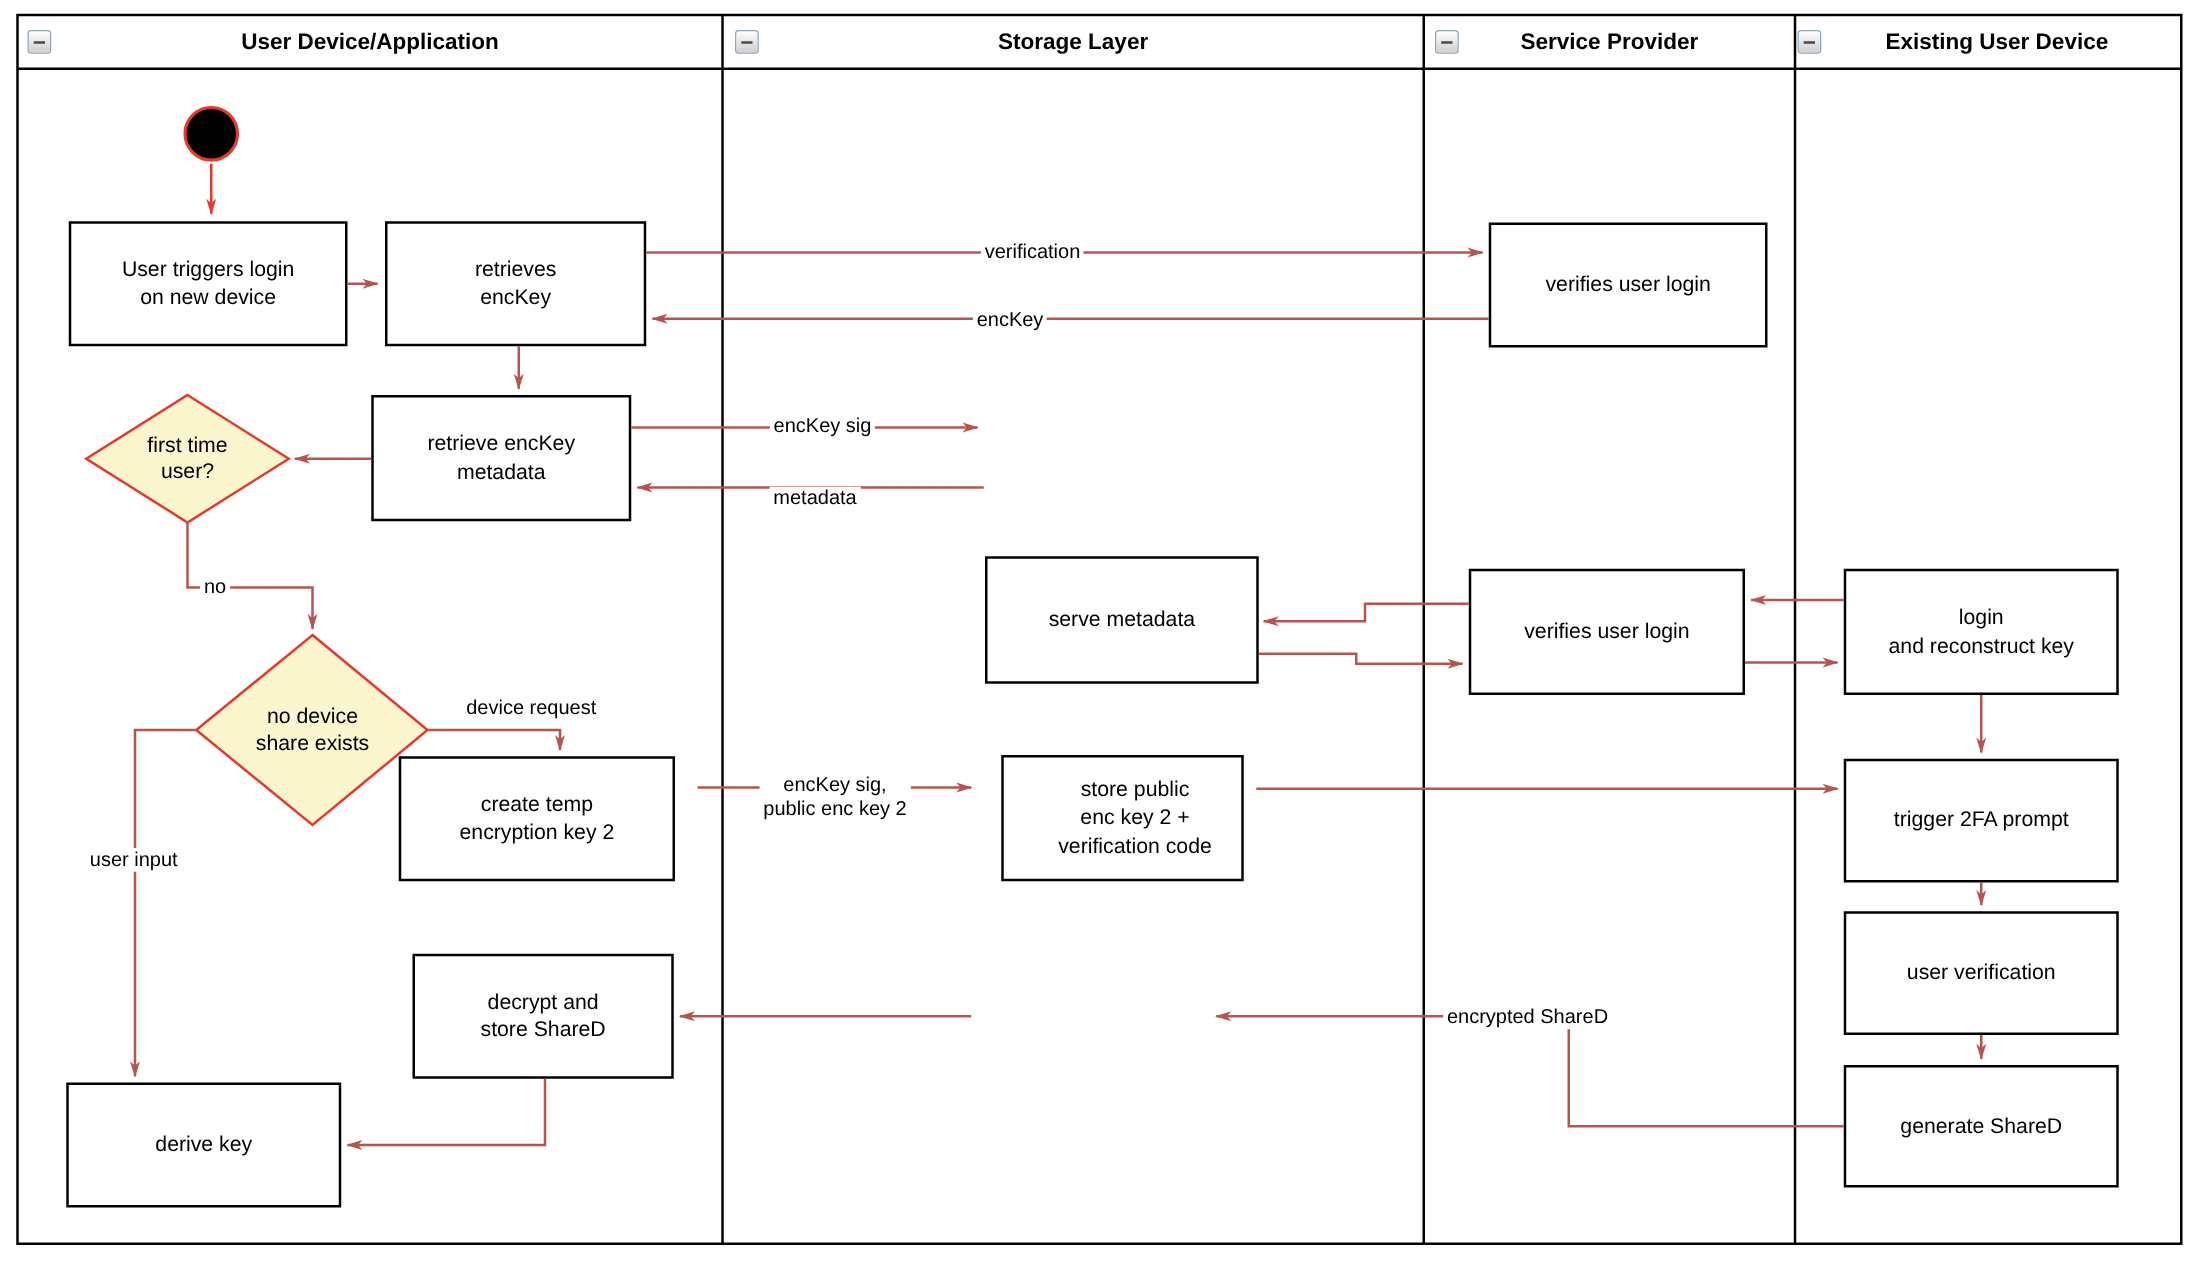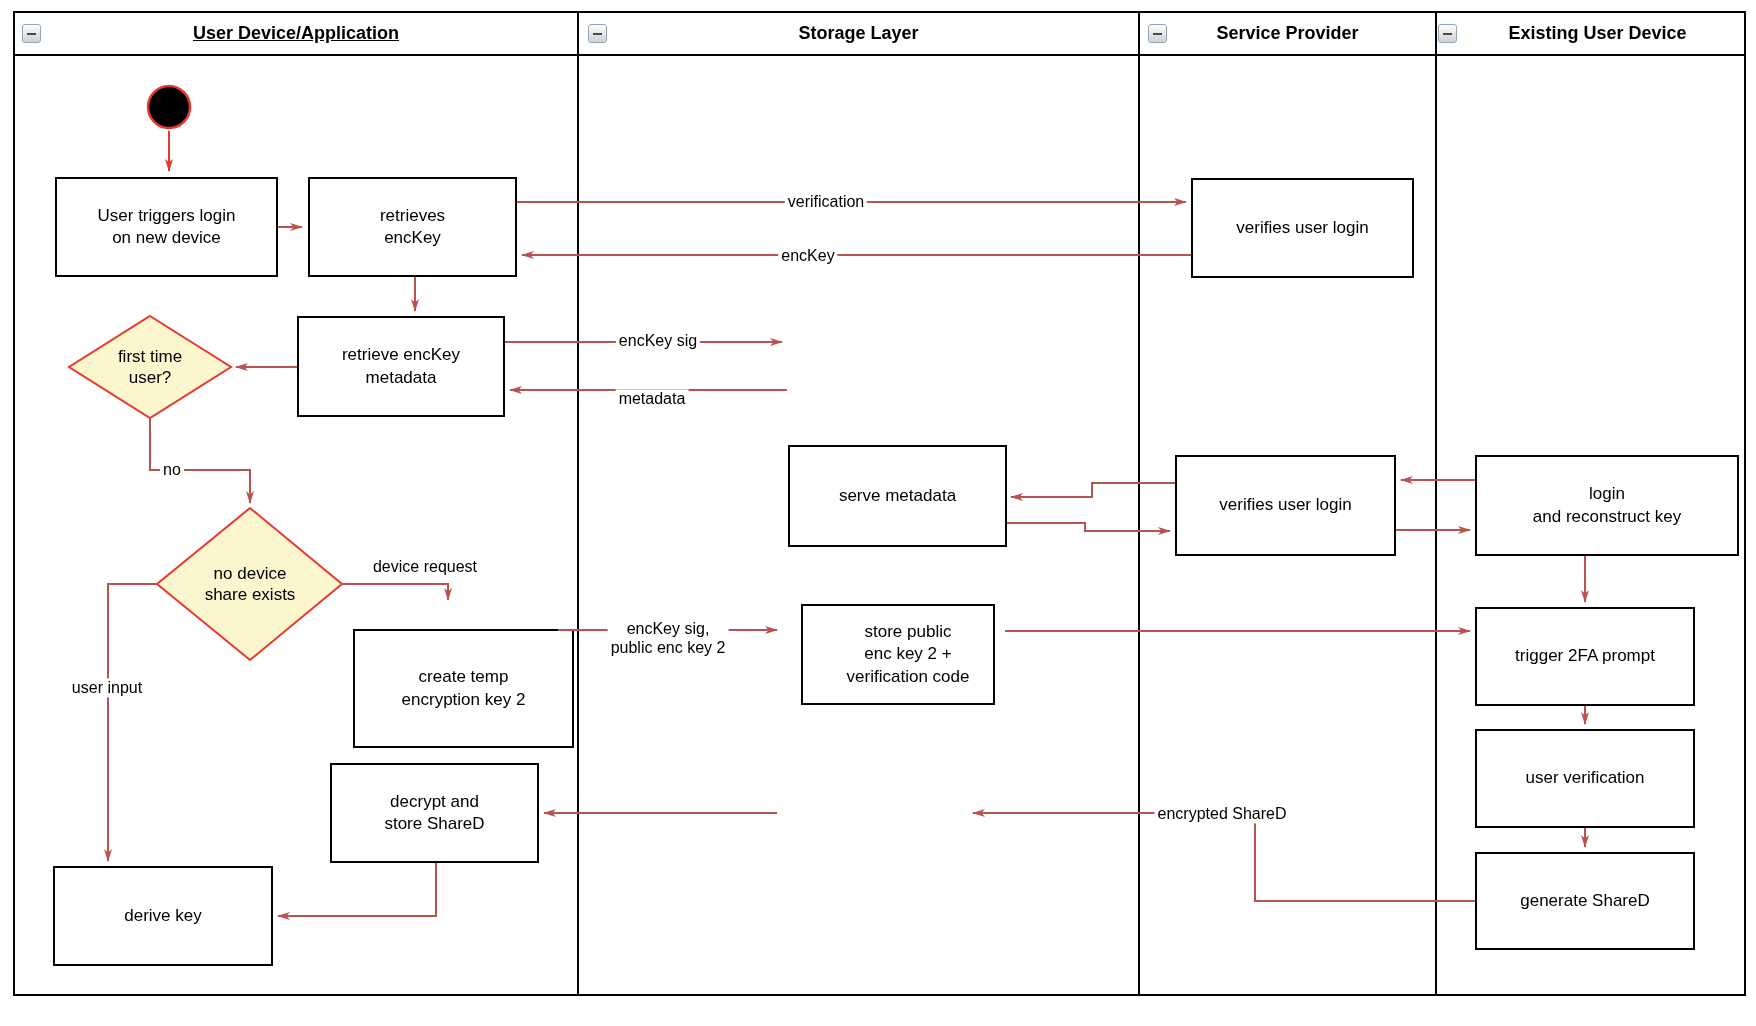--- a/index.html
+++ b/index.html
@@ -90,21 +90,21 @@
       <line class="edge" x1="1396" y1="530" x2="1470" y2="530" marker-end="url(#ah)"></line>
       <line class="edge" x1="1585" y1="556" x2="1585" y2="602" marker-end="url(#ah)"></line>
       <line class="edge" x1="1585" y1="706" x2="1585" y2="724" marker-end="url(#ah)"></line>
       <line class="edge" x1="1585" y1="828" x2="1585" y2="847" marker-end="url(#ah)"></line>
       <polyline class="edge" points="1475,901 1255,901 1255,813 973,813" marker-end="url(#ah)"></polyline>
       <line class="edge" x1="777" y1="813" x2="544" y2="813" marker-end="url(#ah)"></line>
       <polyline class="edge" points="436,863 436,916 278,916" marker-end="url(#ah)"></polyline>
     </g>
   </svg>
 
-  <div class="lane-header" style="left:14px;width:564px;text-decoration:underline;">
+  <div class="lane-header" style="left:14px;width:564px;">
     <span>User Device/Application</span>
   </div>
   <div class="lane-header" style="left:578px;width:561px;">
     <span>Storage Layer</span>
   </div>
   <div class="lane-header" style="left:1139px;width:297px;">
     <span>Service Provider</span>
   </div>
   <div class="lane-header" style="left:1436px;width:309px;padding-left:14px;box-sizing:border-box;justify-content:center;">
     <span>Existing User Device</span>
@@ -125,23 +125,23 @@
 
   <div class="node" style="left:55px;top:177px;width:223px;height:100px;">User triggers login
 on new device</div>
   <div class="node" style="left:308px;top:177px;width:209px;height:100px;">retrieves
 encKey</div>
   <div class="node" style="left:1191px;top:178px;width:223px;height:100px;">verifies user login</div>
   <div class="node" style="left:297px;top:316px;width:208px;height:101px;">retrieve encKey
 metadata</div>
   <div class="node" style="left:788px;top:445px;width:219px;height:102px;">serve metadata</div>
   <div class="node" style="left:1175px;top:455px;width:221px;height:101px;">verifies user login</div>
-  <div class="node" style="left:1475px;top:455px;width:264px;height:101px;">login
+  <div class="node" style="left:1475px;top:455px;width:220px;height:101px;">login
 and reconstruct key</div>
-  <div class="node" style="left:353px;top:605px;width:221px;height:119px;margin-top:24px;">create temp
+  <div class="node" style="left:319px;top:605px;width:221px;height:100px;">create temp
 encryption key 2</div>
   <div class="node" style="left:801px;top:604px;width:194px;height:101px;padding-left:20px;">store public
 enc key 2 +
 verification code</div>
   <div class="node" style="left:1475px;top:607px;width:220px;height:99px;">trigger 2FA prompt</div>
   <div class="node" style="left:1475px;top:729px;width:220px;height:99px;">user verification</div>
   <div class="node" style="left:1475px;top:852px;width:220px;height:98px;">generate ShareD</div>
   <div class="node" style="left:330px;top:763px;width:209px;height:100px;text-align:center;">decrypt and
 store ShareD</div>
   <div class="node" style="left:53px;top:866px;width:220px;height:100px;">derive key</div>

